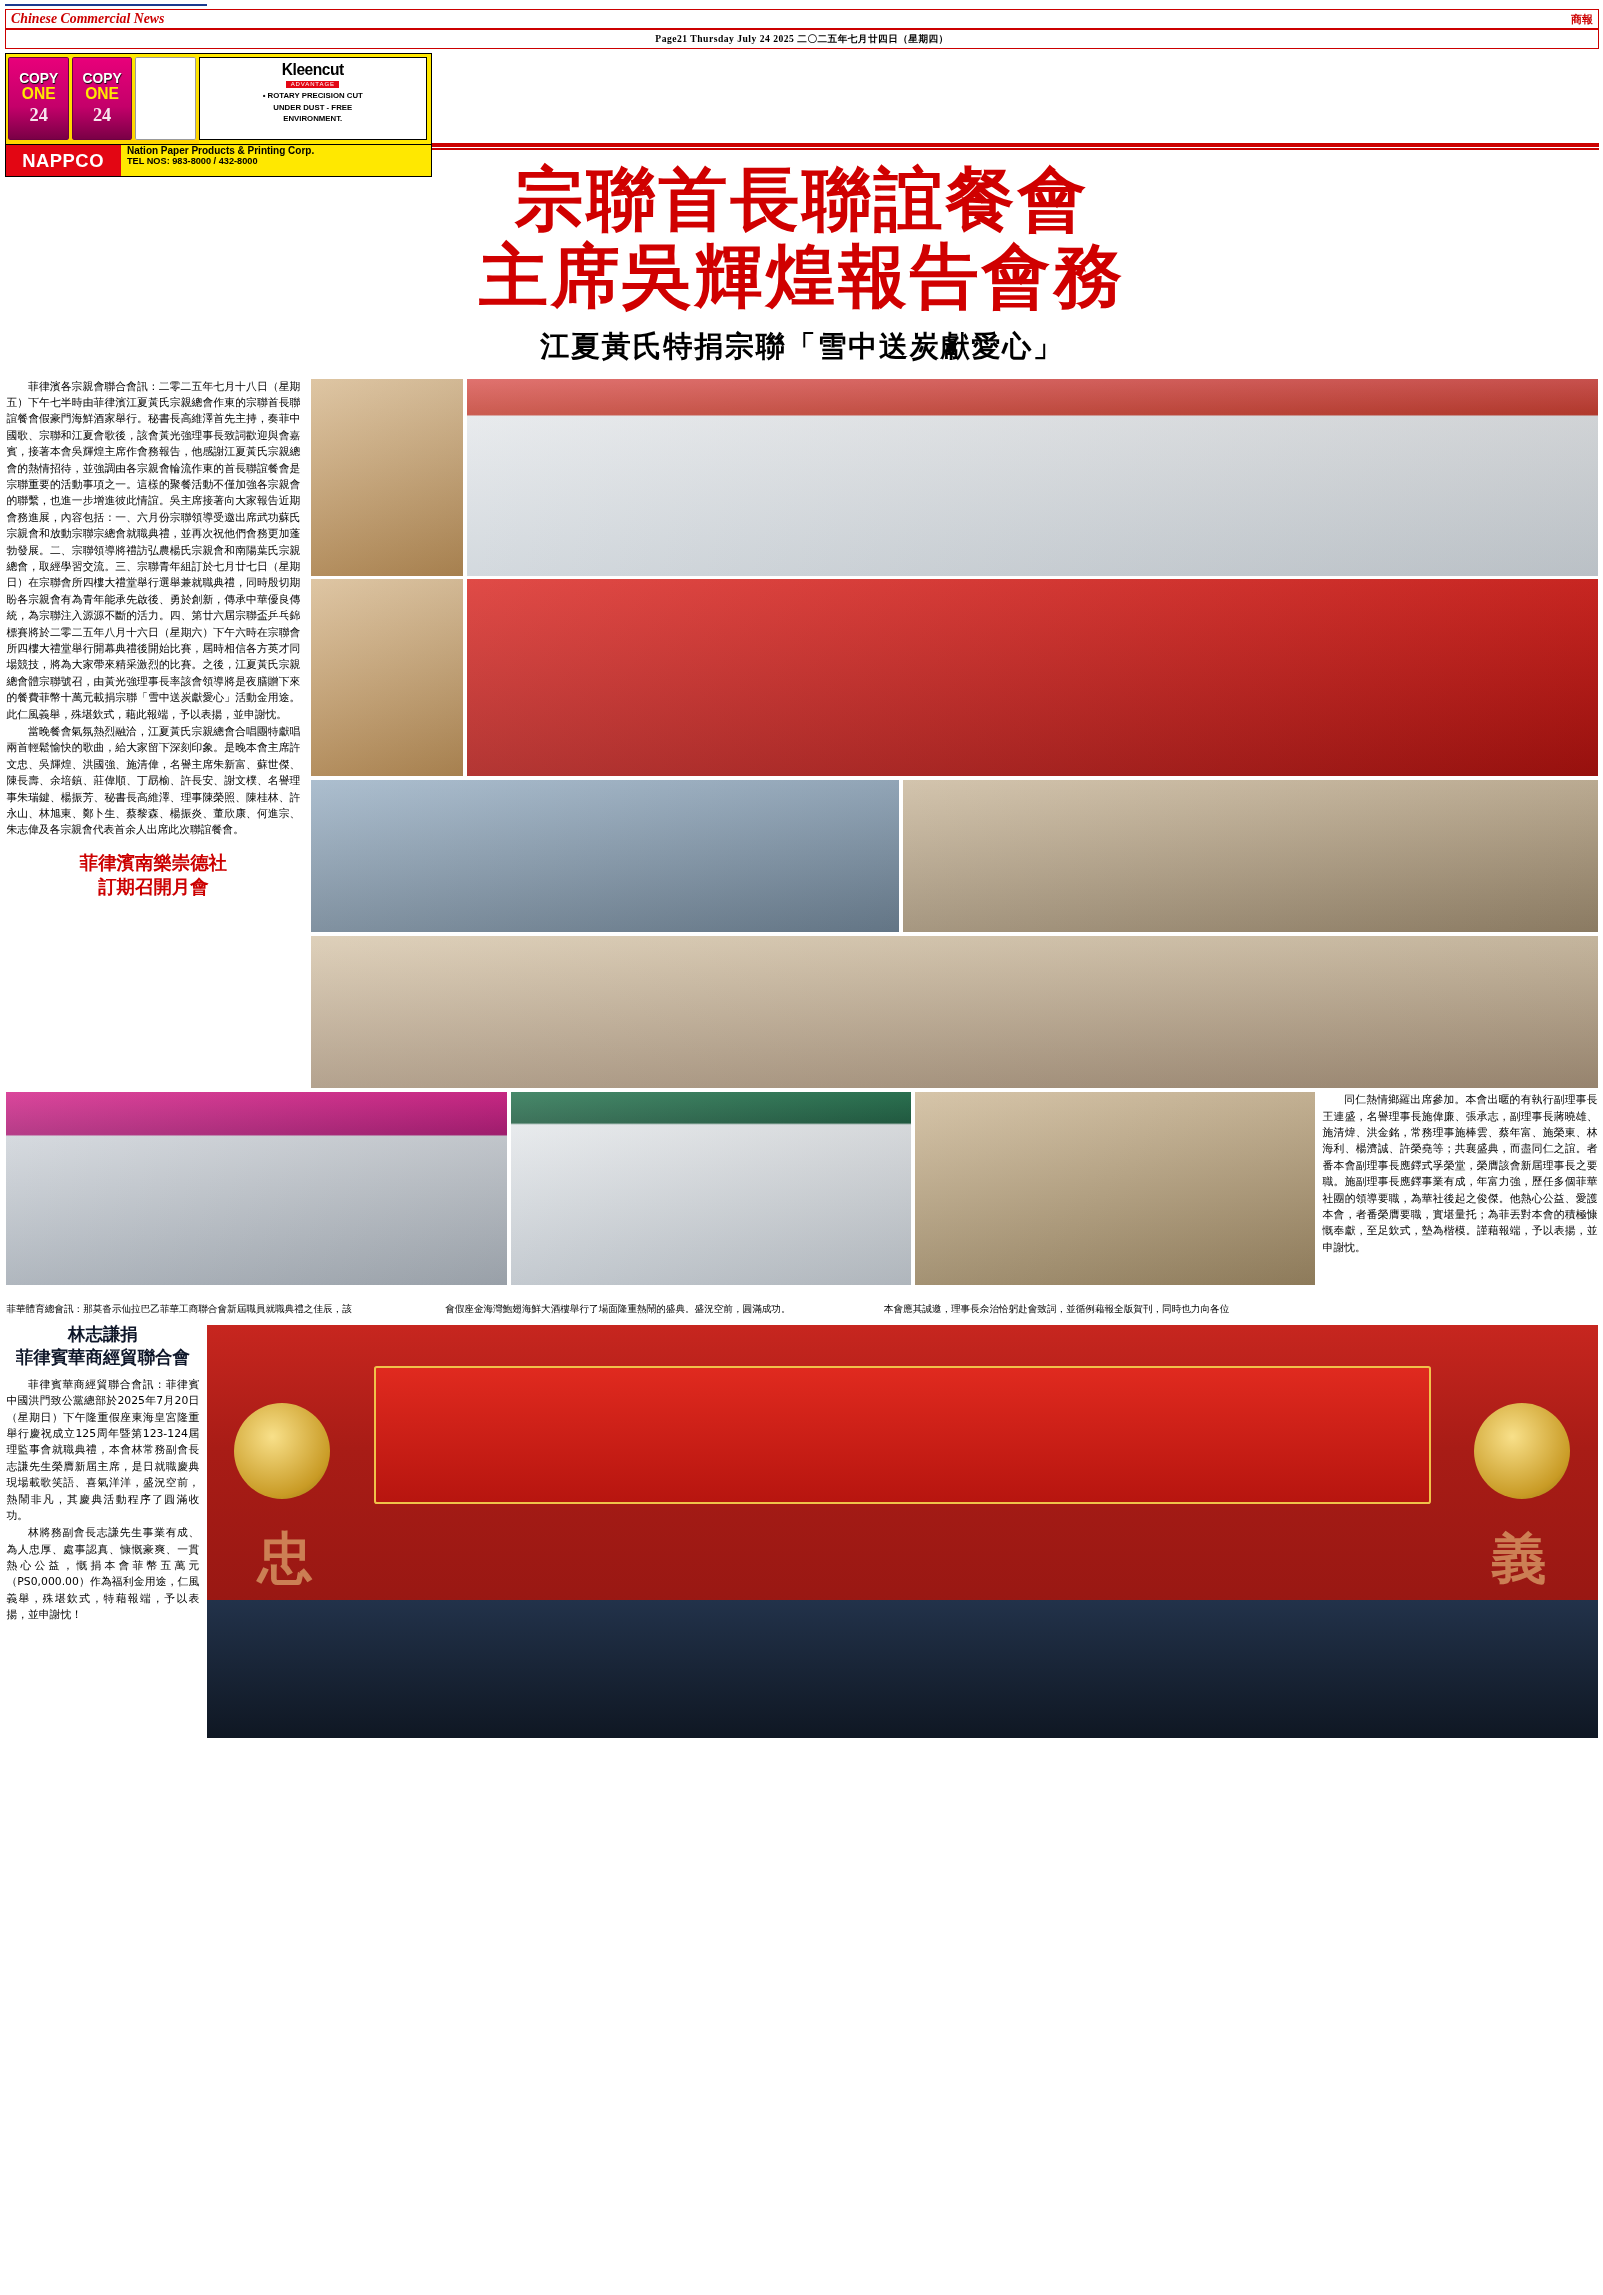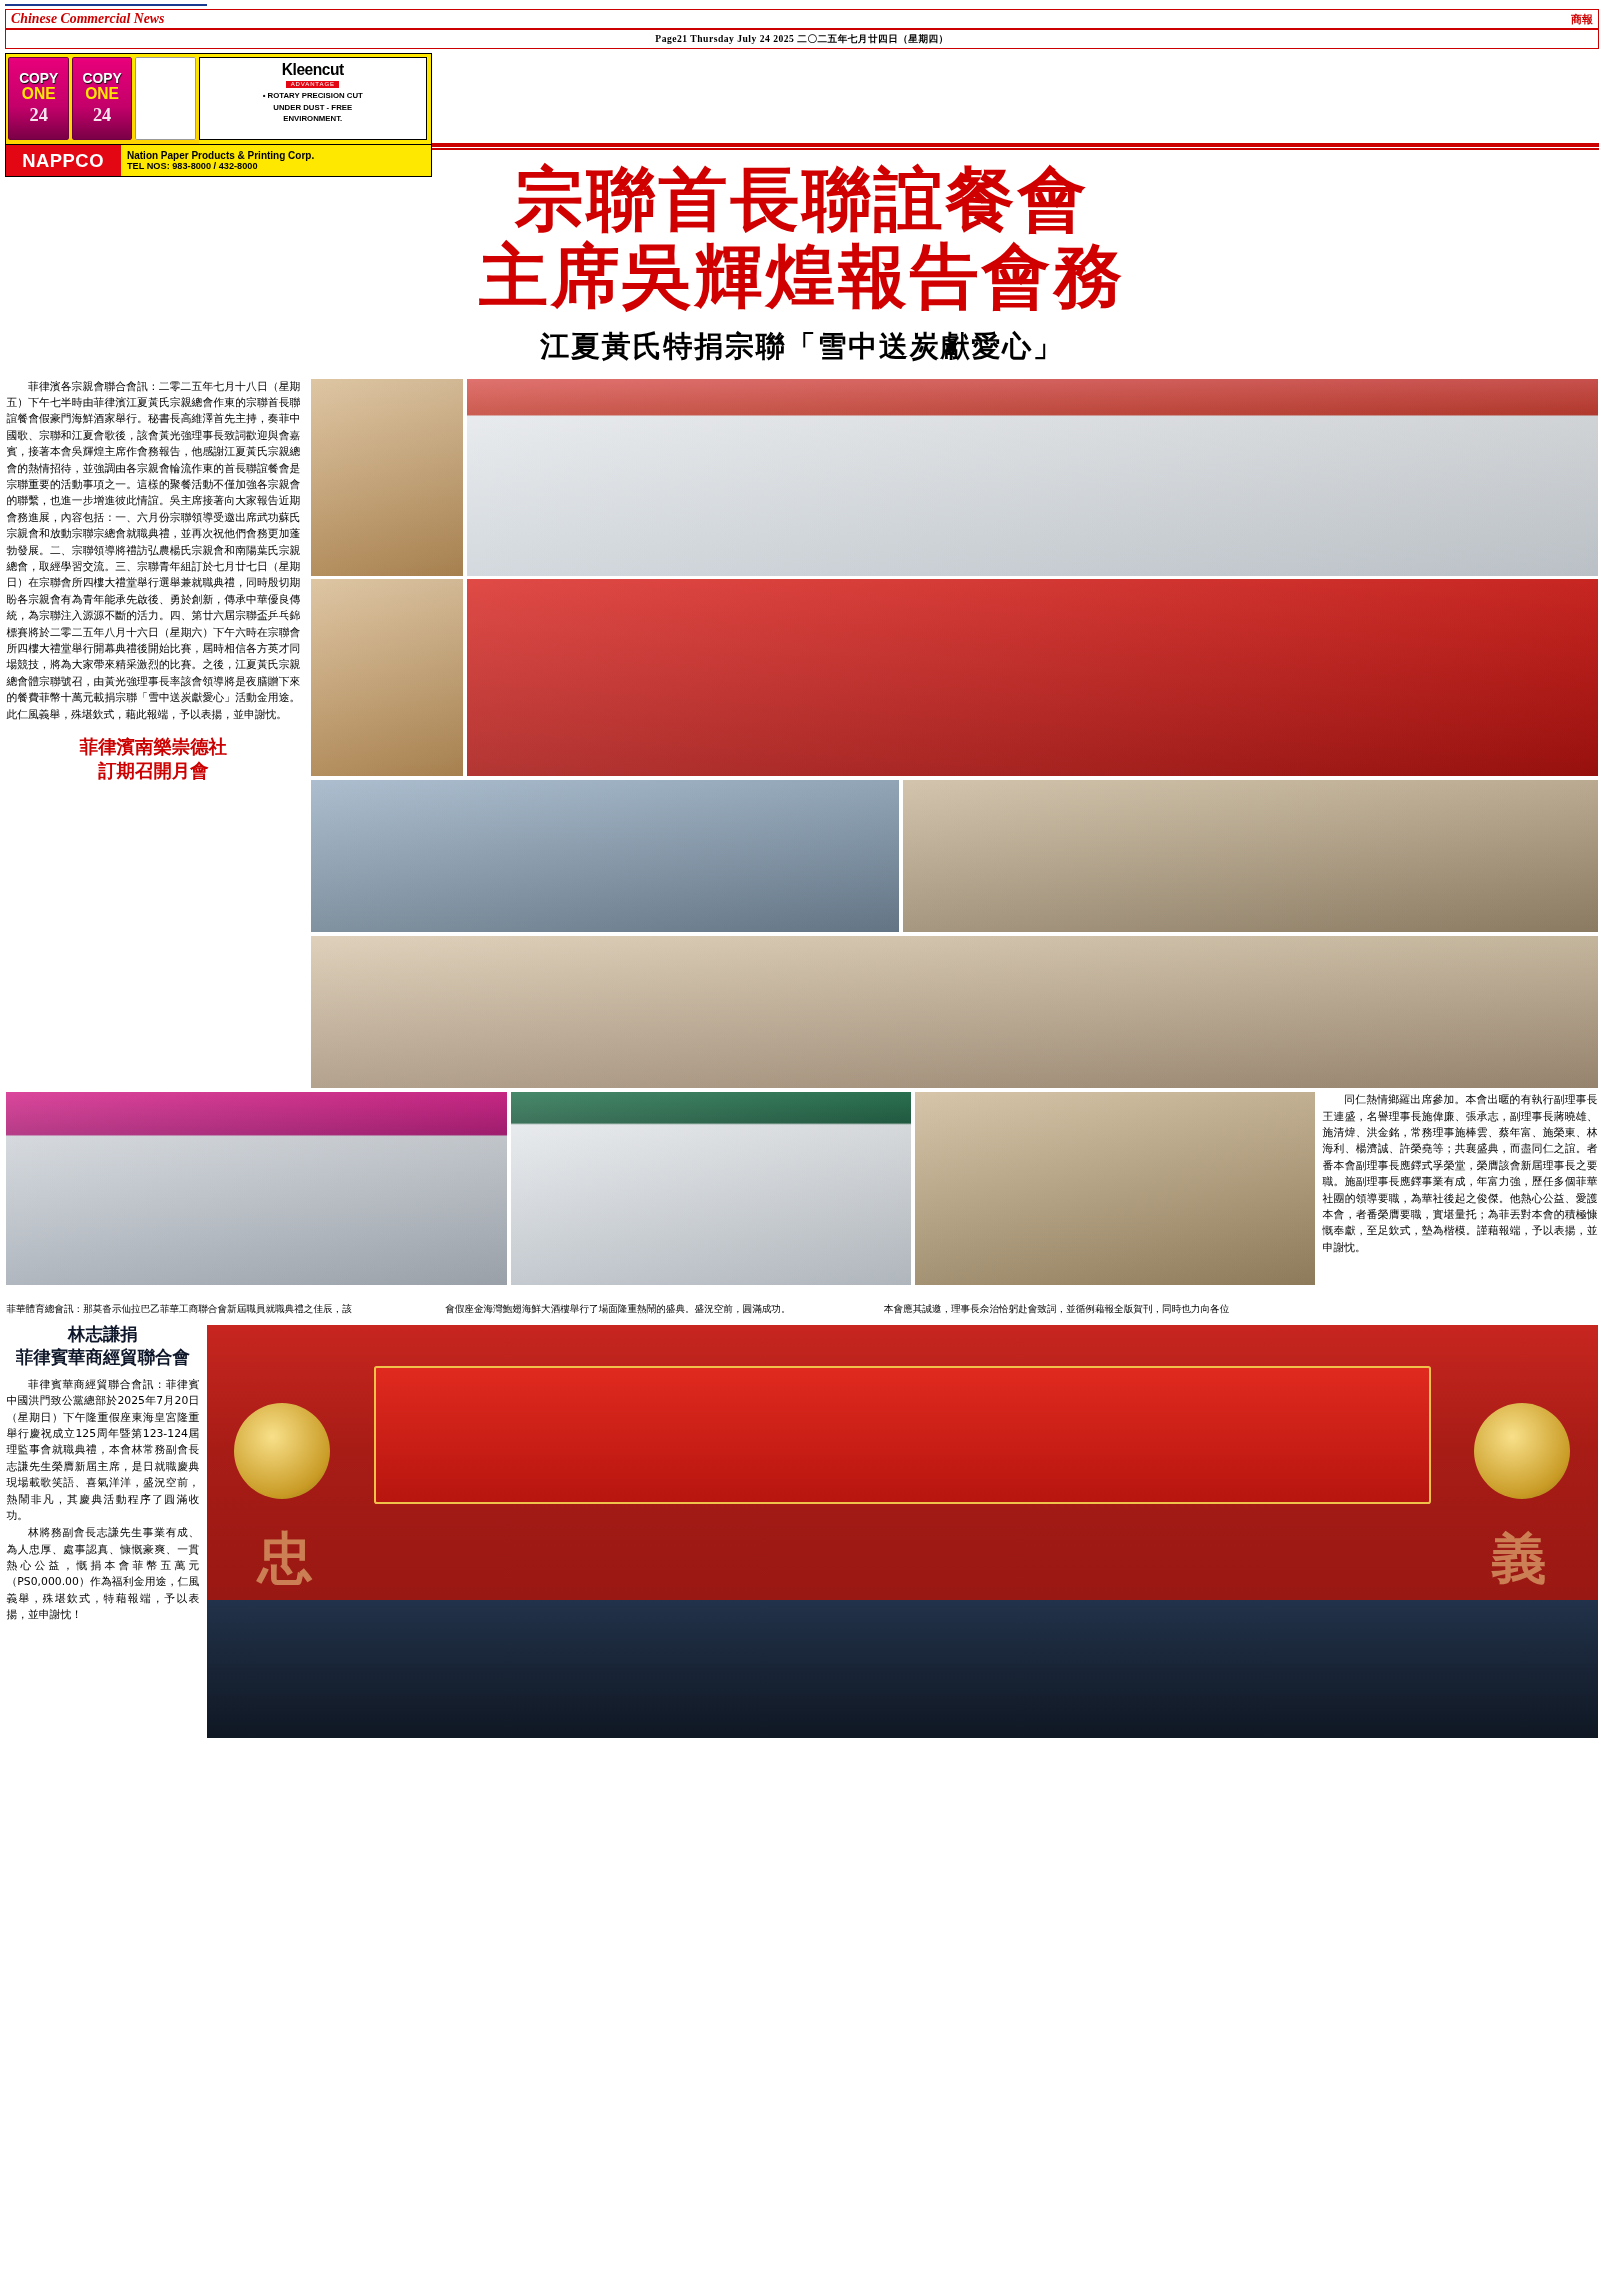--- a/index.html
+++ b/index.html
@@ -271,21 +271,21 @@
     margin: 0; padding: 0;
     font-family: "Liberation Sans", sans-serif;
     font-size: 7.8px;
     font-weight: bold;
     line-height: 1.45;
   }
   .ad-right .row2 {
     border-top: 0.9px solid #000;
     background: #ffe800;
     display: flex;
-    align-items: center;
+    align-items: flex-start;
     height: 32px;
   }
   .nappco {
     width: 115px;
     background: #e30613;
     color: #fff;
     font-family: "Liberation Sans", sans-serif;
     font-weight: bold;
     font-size: 18.4px;
     text-align: center;
@@ -558,20 +558,21 @@
     <div class="hl1">宗聯首長聯誼餐會</div>
     <div class="hl1">主席吳輝煌報告會務</div>
     <div class="hl2">江夏黃氏特捐宗聯「雪中送炭獻愛心」</div>
   </div>
 
   <div class="main-area">
 
     <div class="col-text">
       <div class="body-cn">
         <p>菲律濱各宗親會聯合會訊：二零二五年七月十八日（星期五）下午七半時由菲律濱江夏黃氏宗親總會作東的宗聯首長聯誼餐會假豪門海鮮酒家舉行。秘書長高維澤首先主持，奏菲中國歌、宗聯和江夏會歌後，該會黃光強理事長致詞歡迎與會嘉賓，接著本會吳輝煌主席作會務報告，他感謝江夏黃氏宗親總會的熱情招待，並強調由各宗親會輪流作東的首長聯誼餐會是宗聯重要的活動事項之一。這樣的聚餐活動不僅加強各宗親會的聯繫，也進一步增進彼此情誼。吳主席接著向大家報告近期會務進展，內容包括：一、六月份宗聯領導受邀出席武功蘇氏宗親會和放動宗聯宗總會就職典禮，並再次祝他們會務更加蓬勃發展。二、宗聯領導將禮訪弘農楊氏宗親會和南陽葉氏宗親總會，取經學習交流。三、宗聯青年組訂於七月廿七日（星期日）在宗聯會所四樓大禮堂舉行選舉兼就職典禮，同時殷切期盼各宗親會有為青年能承先啟後、勇於創新，傳承中華優良傳統，為宗聯注入源源不斷的活力。四、第廿六屆宗聯盃乒乓錦標賽將於二零二五年八月十六日（星期六）下午六時在宗聯會所四樓大禮堂舉行開幕典禮後開始比賽，屆時相信各方英才同場競技，將為大家帶來精采激烈的比賽。之後，江夏黃氏宗親總會體宗聯號召，由黃光強理事長率該會領導將是夜膳贈下來的餐費菲幣十萬元載捐宗聯「雪中送炭獻愛心」活動金用途。此仁風義舉，殊堪欽式，藉此報端，予以表揚，並申謝忱。</p>
+        <p>當晚餐會氣氛熱烈融洽，江夏黃氏宗親總會合唱團特獻唱兩首輕鬆愉快的歌曲，給大家留下深刻印象。是晚本會主席許文忠、吳輝煌、洪國強、施清偉，名譽主席朱新富、蘇世傑、陳長壽、余培鎮、莊偉順、丁勗榆、許長安、謝文樸、名譽理事朱瑞鍵、楊振芳、秘書長高維澤、理事陳榮照、陳桂林、許永山、林旭東、鄭卜生、蔡黎森、楊振炎、董欣康、何進宗、朱志偉及各宗親會代表首余人出席此次聯誼餐會。</p>
       </div>
 
       <div class="sub-head" style="white-space:pre-line;">菲律濱南樂崇德社
 訂期召開月會</div>
 
     </div>
 
     <div class="col-photos">
       <div class="photo-stack">
         <div class="photo-row">

